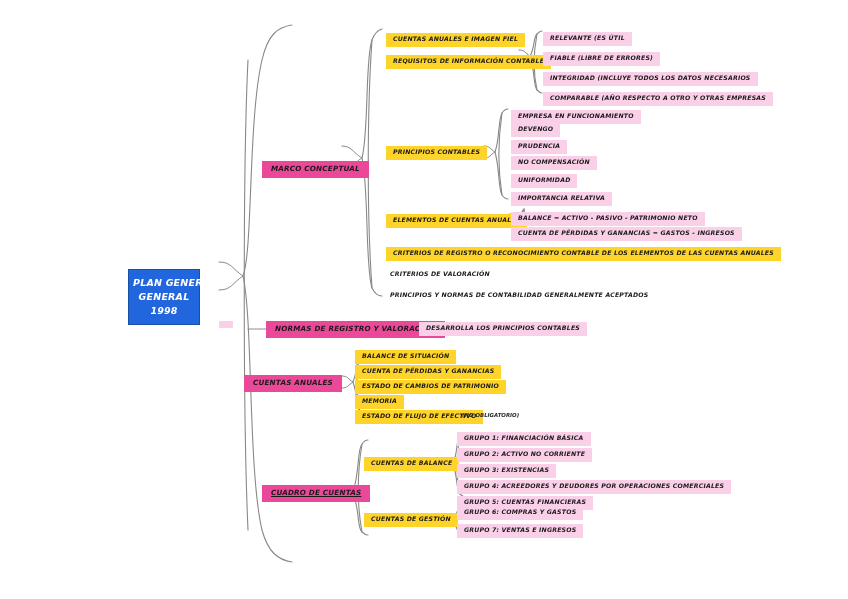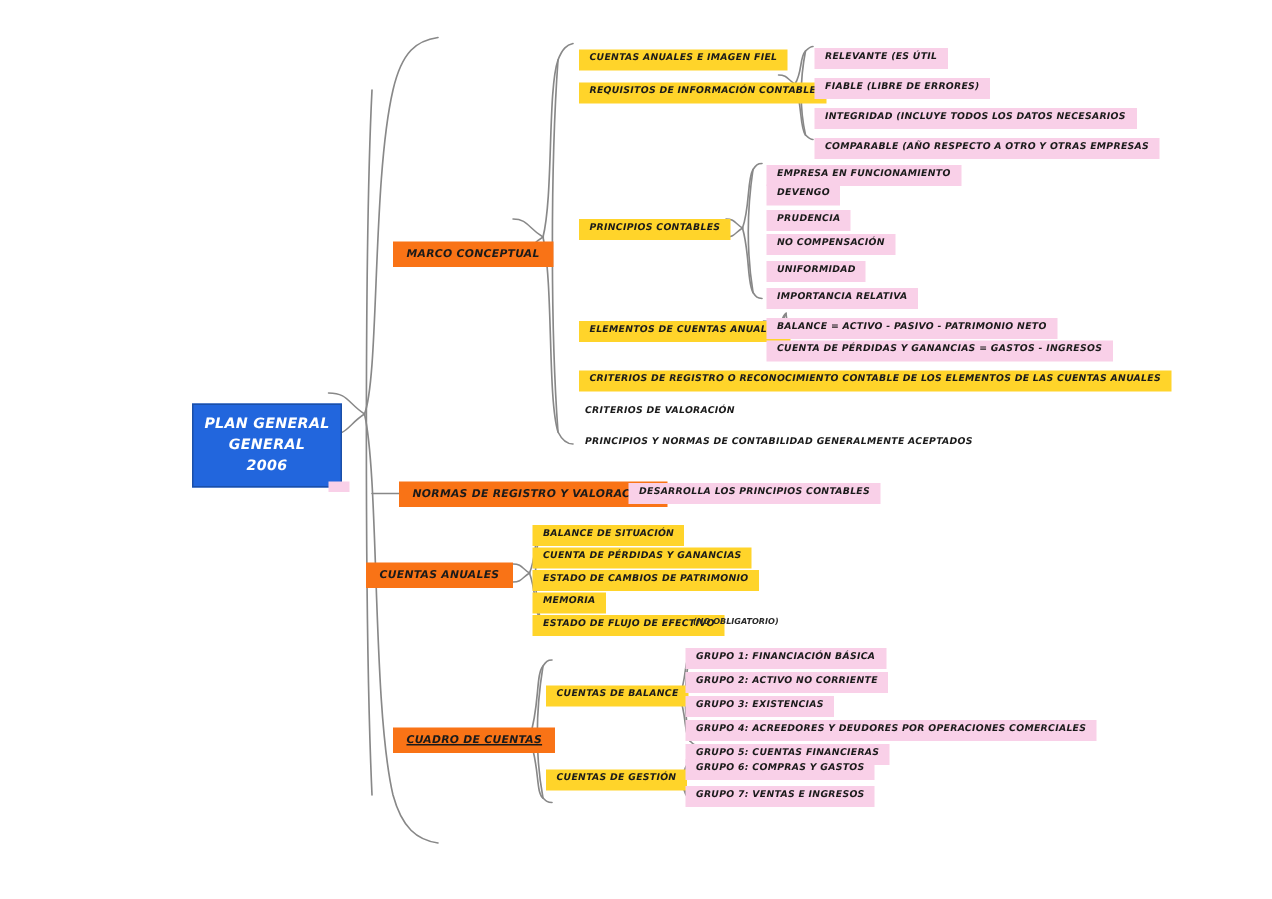--- a/index.html
+++ b/index.html
@@ -48,21 +48,21 @@
     color: #ffffff;
     border: 1px solid #1a4fa8;
     text-align: center;
     font-size: 9.5px;
     padding: 6px 4px 7px 4px;
     line-height: 1.45;
   }
 
   
   .mint {
-    background: #f97316;
+    background: #ec4899;
     font-size: 7.2px;
     padding: 4px 9px 5px 9px;
   }
 
   
   .yellow {
     background: #FFD42A;
     font-size: 6.2px;
     padding: 3px 7px 4px 7px;
   }
@@ -145,24 +145,24 @@
       <path d="M453,520 C457,515 456,511 459,509 C461,507 462,507 464,507"></path>
       <path d="M453,520 C457,526 456,530 459,532 C461,534 462,534 464,534"></path>
       <path d="M459,509 C455,517 455,525 459,532"></path>
 
       <path d="M248,329 C255,329 258,329 266,329" stroke-width="1"></path>
 
       <path d="M402,329 C408,329 412,329 418,329" stroke-width="1"></path>
     </g>
   </svg>
 
-  <div class="node root" style="left:128px; top:269px; width:100px;text-align:center;">
+  <div class="node root" style="left:128px; top:269px; width:72px;text-align:center;">
     <div>PLAN GENERAL</div>
     <div>GENERAL</div>
-    <div>2006</div>
+    <div>1998</div>
   </div>
 
   <div class="node mint" style="left:262px; top:161px;">MARCO CONCEPTUAL</div>
 
   <div class="node yellow" style="left:386px; top:33px;">CUENTAS ANUALES E IMAGEN FIEL</div>
 
   <div class="node yellow" style="left:386px; top:55px;">REQUISITOS DE INFORMACIÓN CONTABLE</div>
 
   <div class="node pink" style="left:543px; top:32px;">RELEVANTE (ES ÚTIL</div>
   <div class="node pink" style="left:543px; top:52px;">FIABLE (LIBRE DE ERRORES)</div>

